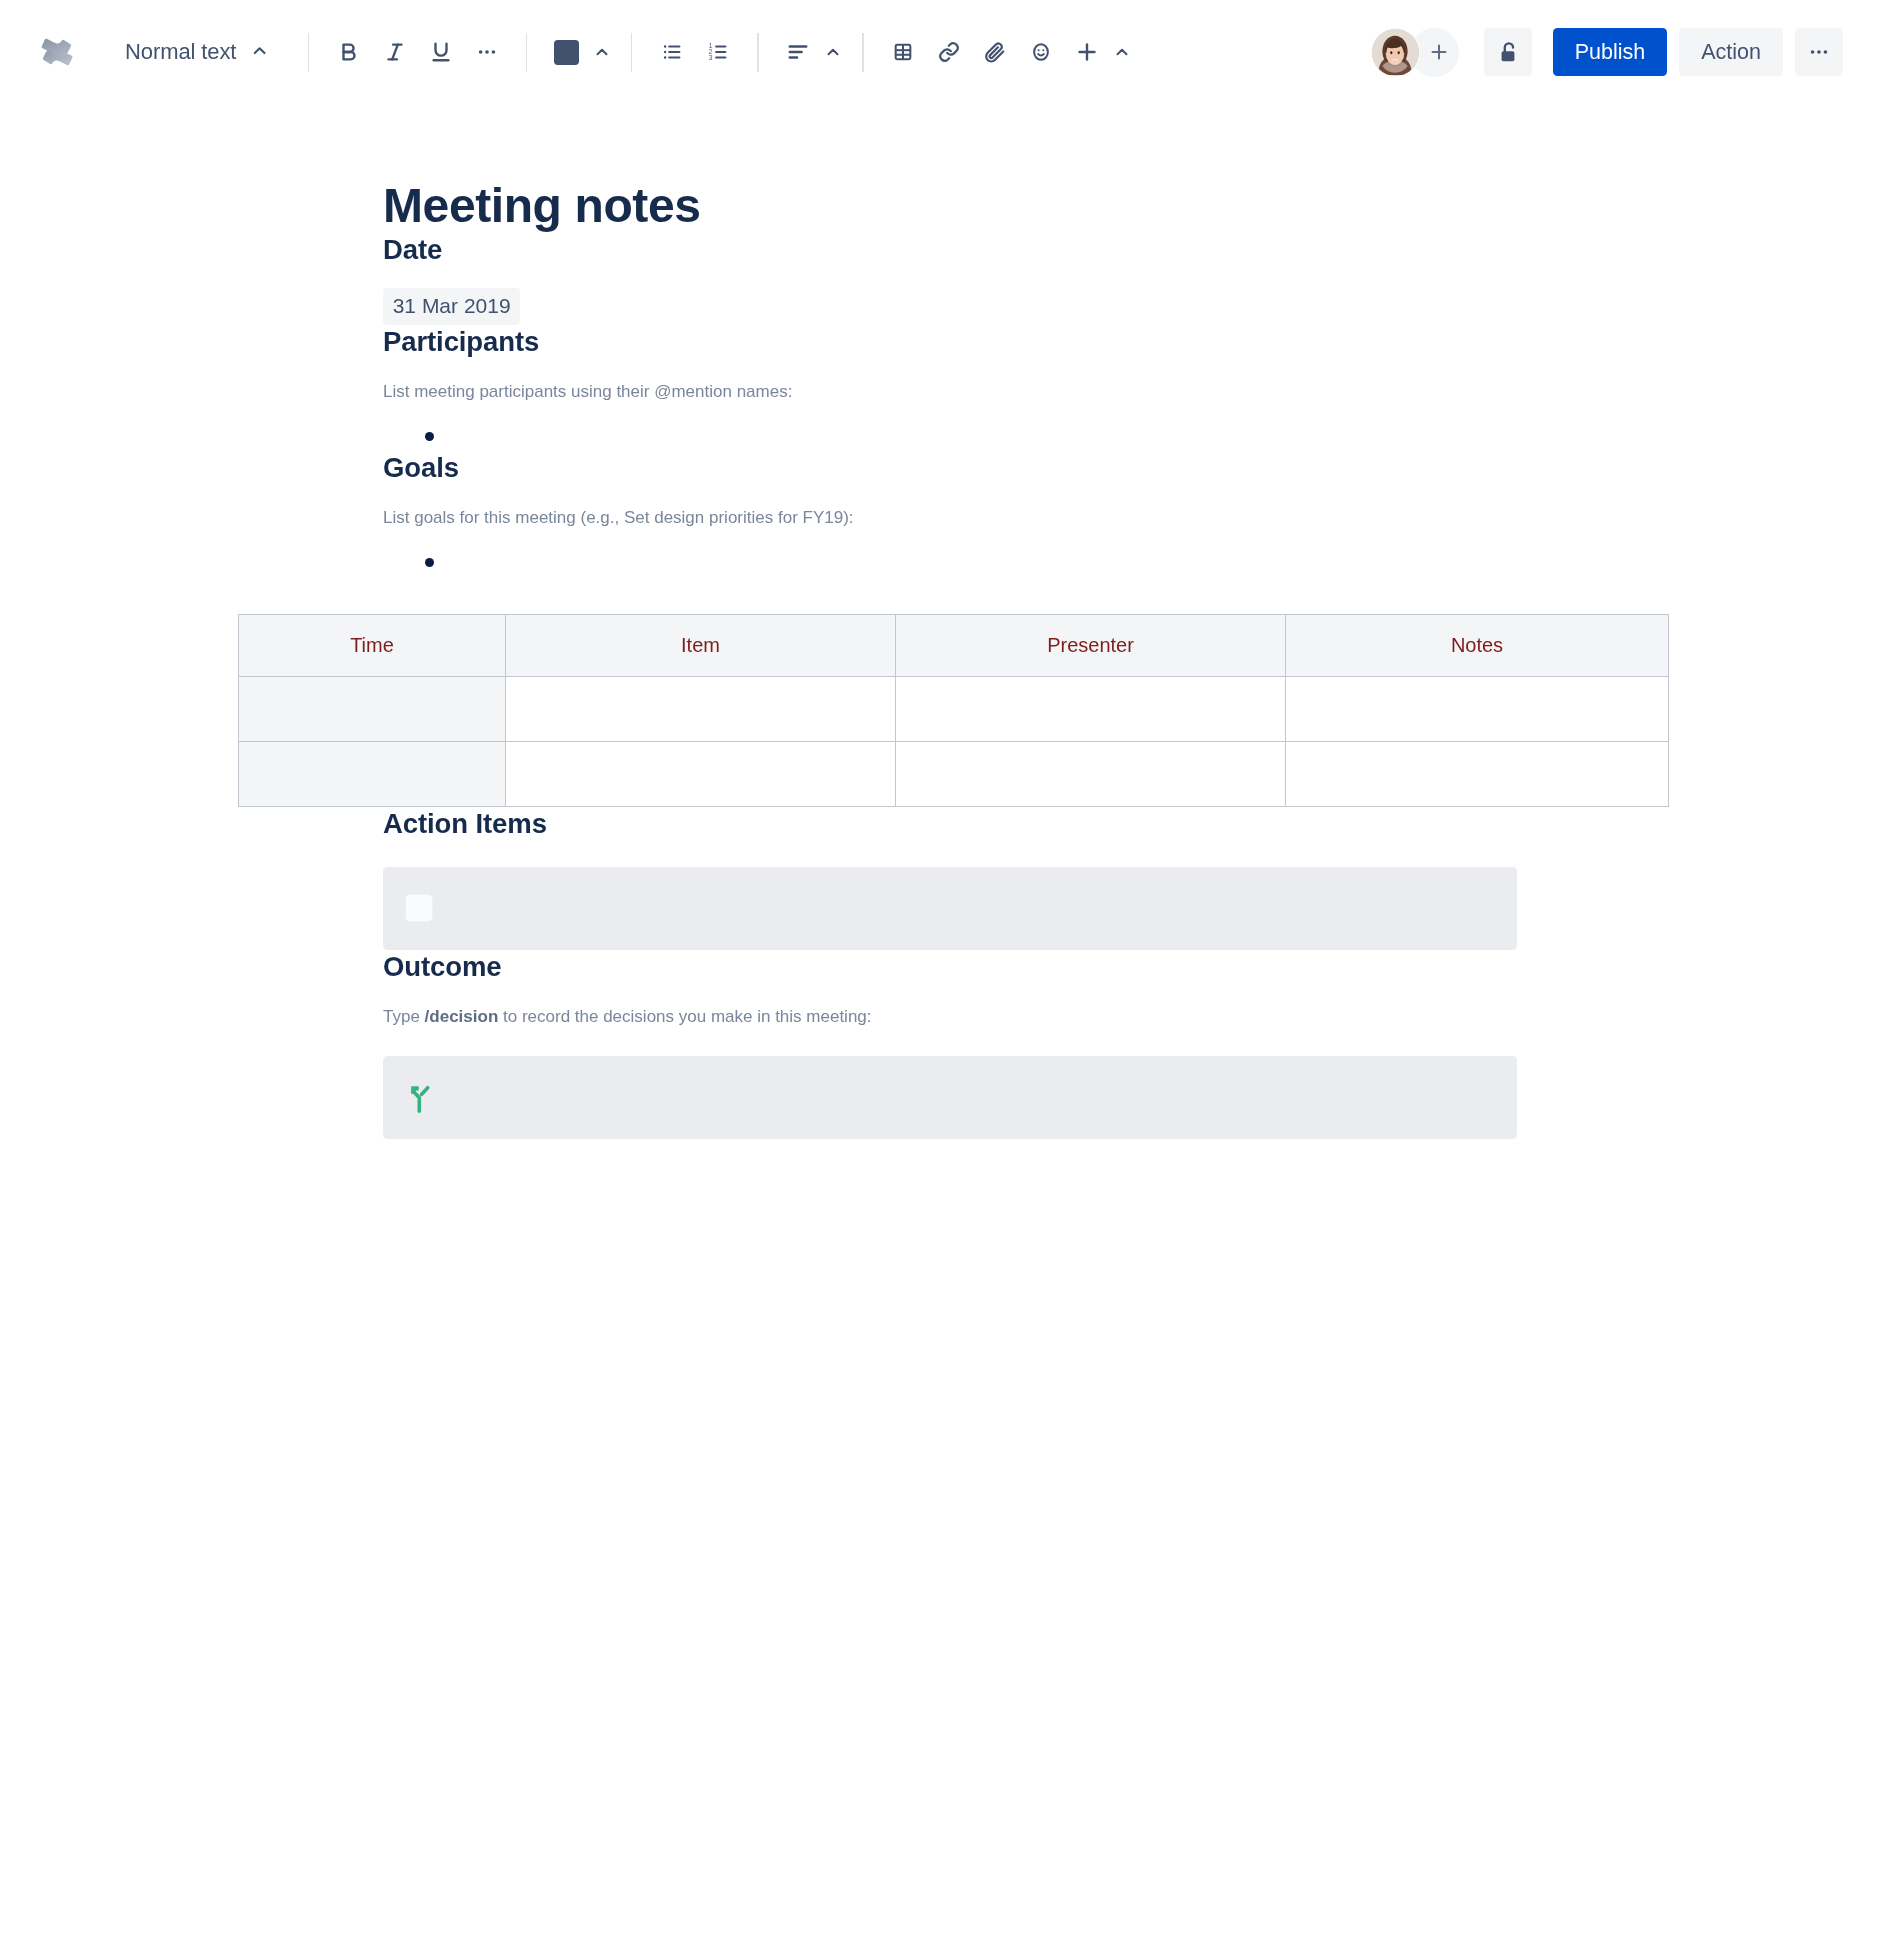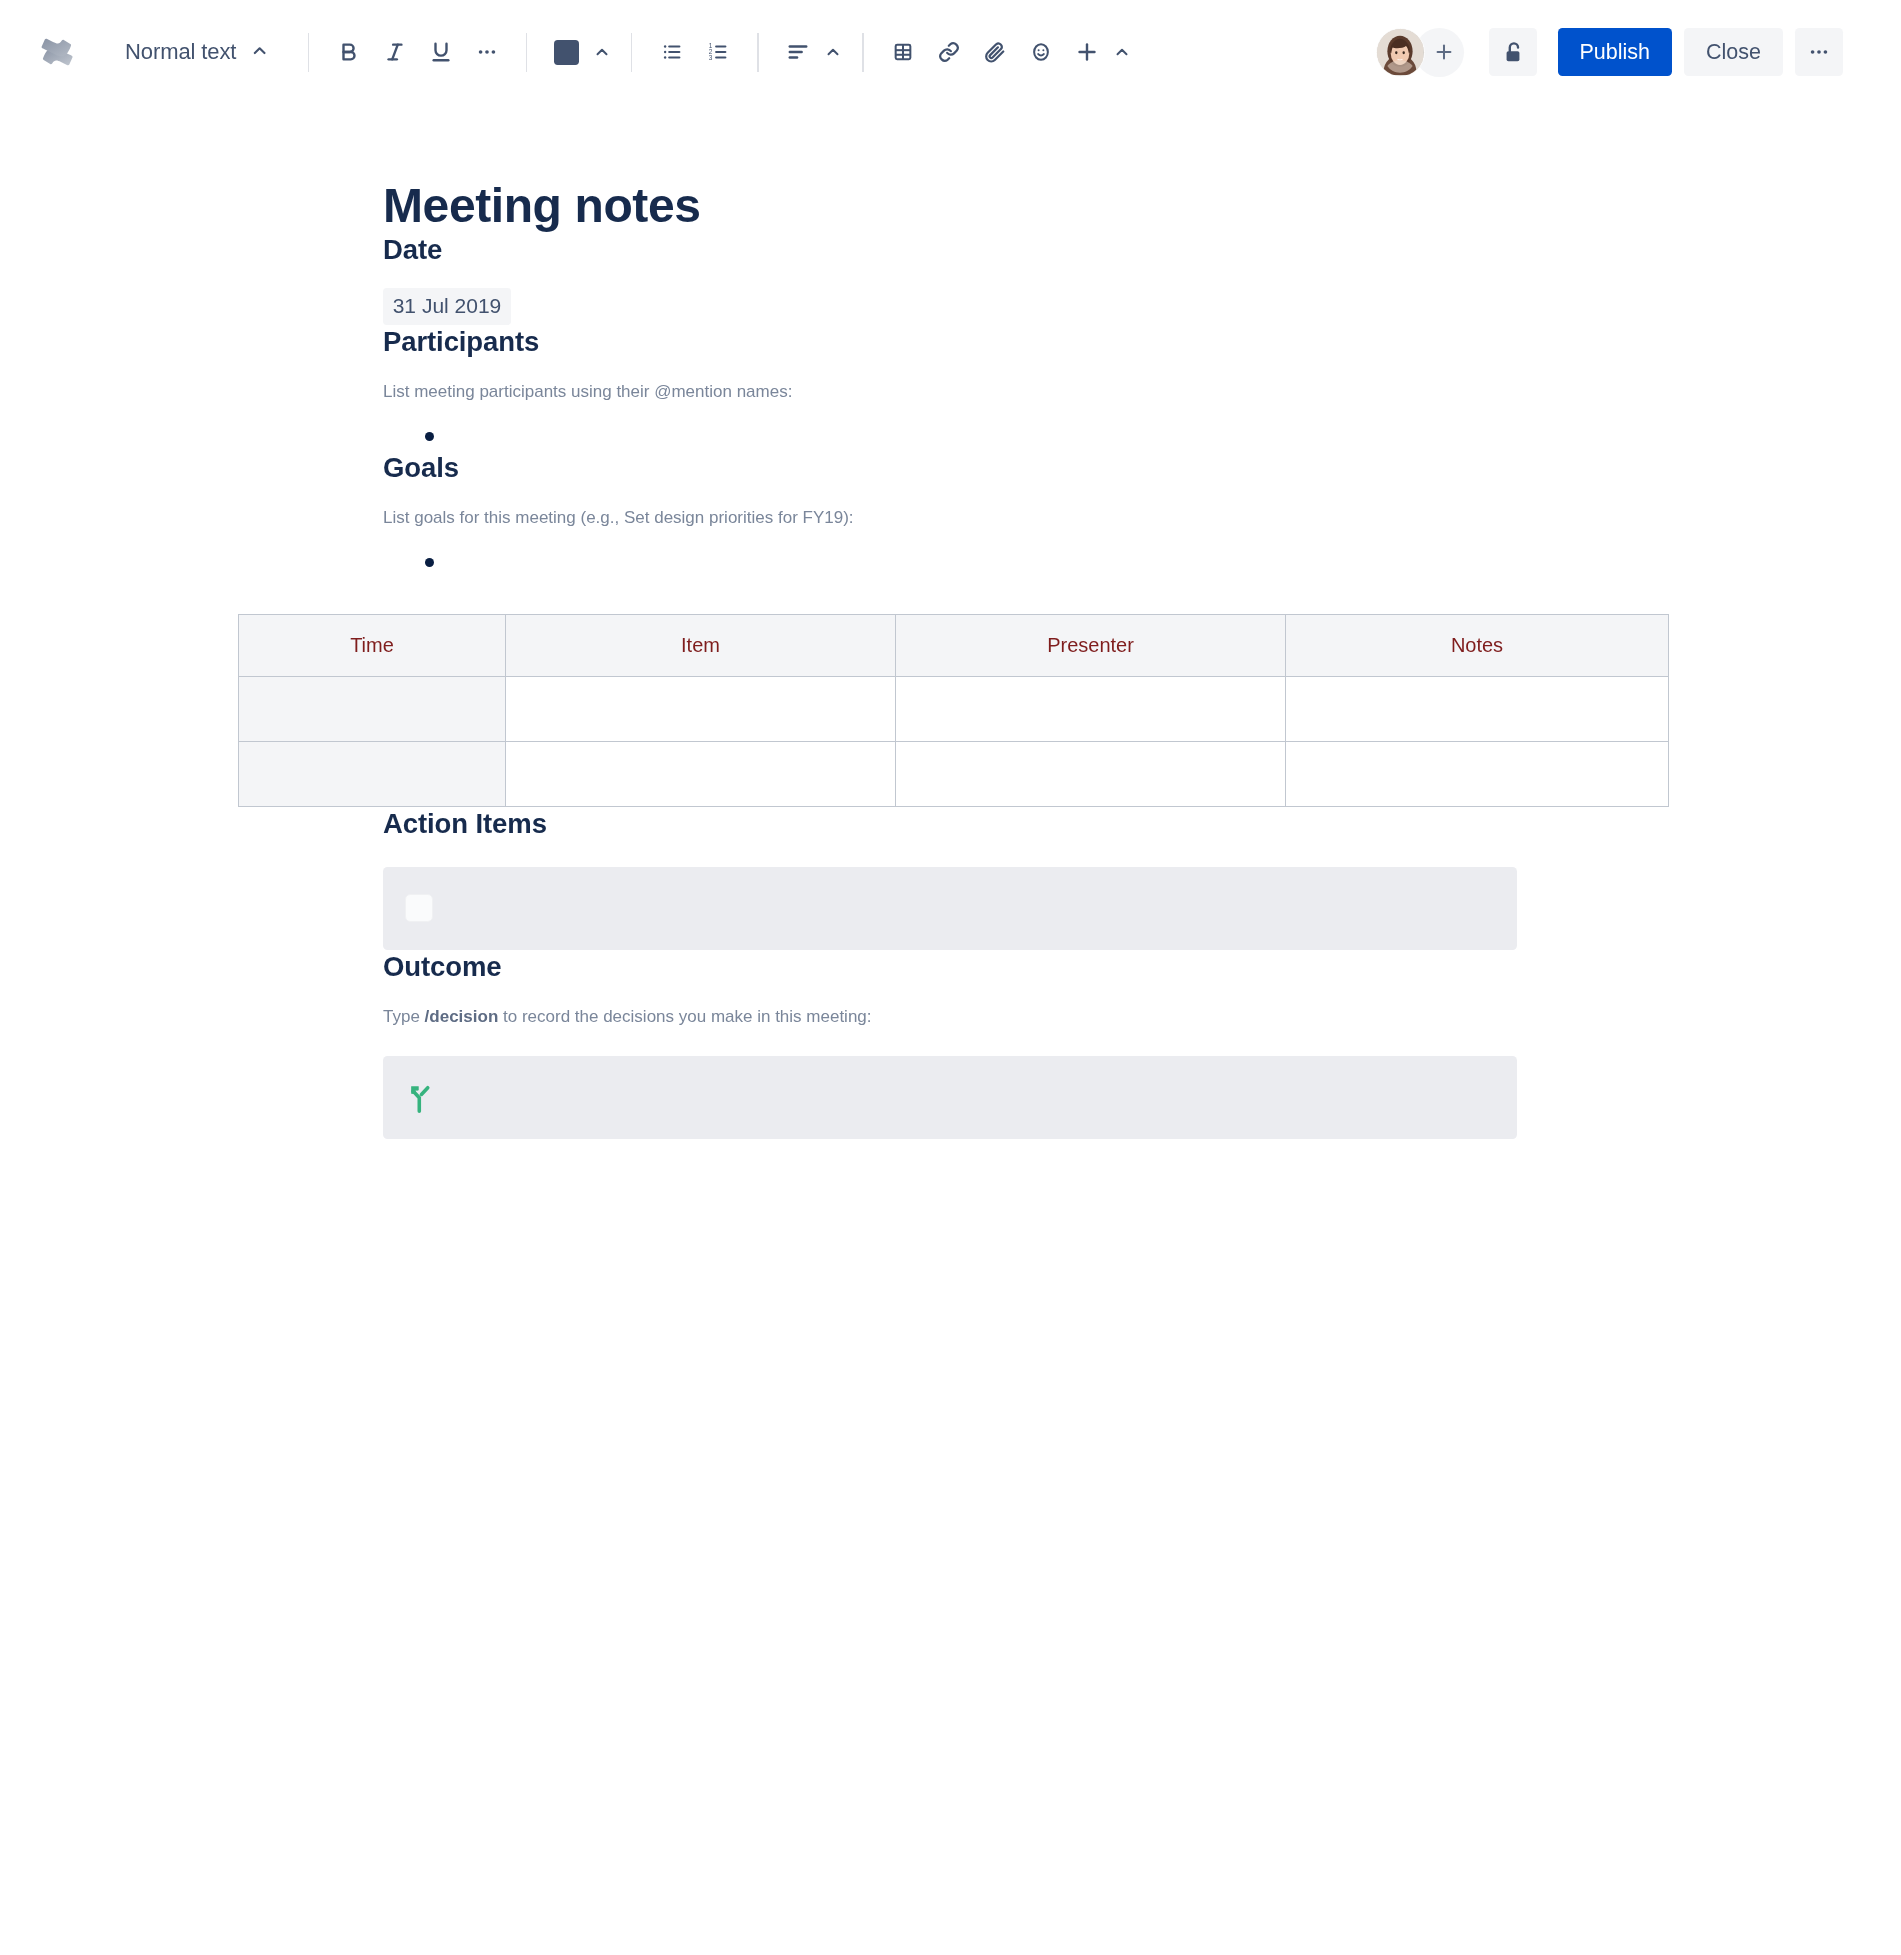--- a/index.html
+++ b/index.html
@@ -351,40 +351,40 @@
     </div>
 
     <div class="icon-btn-sq">
       <svg width="22" height="25" viewBox="0 0 24 26" fill="none" stroke="#42526E" stroke-width="2.6" stroke-linecap="round">
         <rect x="5" y="11.5" width="14" height="11" rx="2" fill="#42526E" stroke="none"></rect>
         <path d="M8.5 11.5V7.5a4.5 4.5 0 0 1 9 0"></path>
       </svg>
     </div>
 
     <button class="btn btn-publish">Publish</button>
-    <button class="btn btn-close">Close</button>
+    <button class="btn btn-close">Action</button>
 
     <div class="btn-more">
       <svg width="22" height="22" viewBox="0 0 24 24" fill="#42526E">
           <circle cx="5" cy="12" r="2"></circle>
           <circle cx="12" cy="12" r="2"></circle>
           <circle cx="19" cy="12" r="2"></circle>
         </svg>
     </div>
 
   </div>
 </div>
 
 <div class="doc">
   <div class="content">
 
     <h1 class="doc-title">Meeting notes</h1>
 
     <h2 class="sec sec-date">Date</h2>
-    <div><span class="date-lozenge">31 Jul 2019</span></div>
+    <div><span class="date-lozenge">31 Mar 2019</span></div>
 
     <h2 class="sec sec-part">Participants</h2>
     <p class="placeholder">List meeting participants using their @mention names:</p>
     <ul class="doc-list">
       <li></li>
     </ul>
 
     <h2 class="sec sec-goals">Goals</h2>
     <p class="placeholder">List goals for this meeting (e.g., Set design priorities for FY19):</p>
     <ul class="doc-list">

